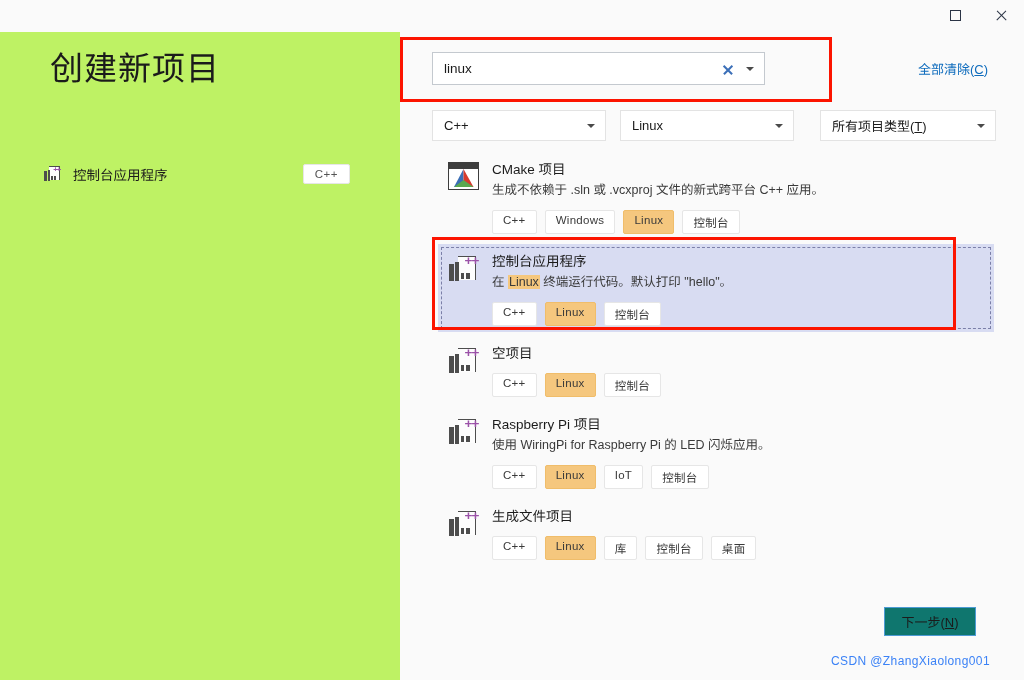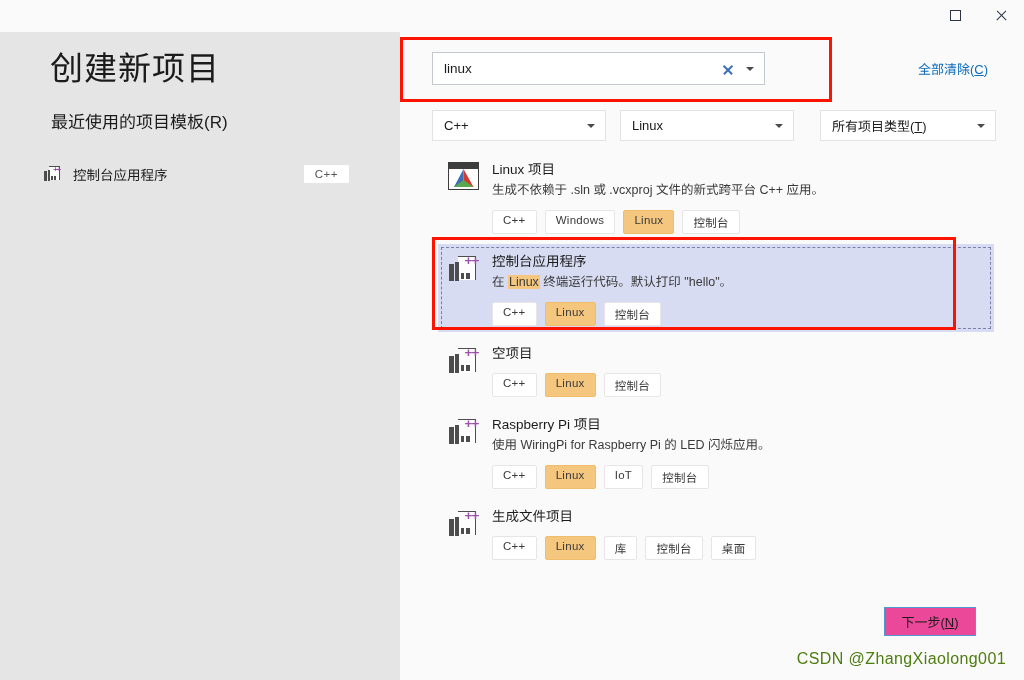--- a/index.html
+++ b/index.html
@@ -40,21 +40,21 @@
     top: 50%; left: 0; width: 100%; height: 1.4px;
     background: #2b3445;
   }
   .xmark::before { transform: rotate(45deg); }
   .xmark::after  { transform: rotate(-45deg); }
 
   
   .left-pane {
     position: absolute; left: 0; top: 32px;
     width: 400px; height: 648px;
-    background: #e5e5e5;
+    background: #bef264;
   }
   .page-title {
     position: absolute; left: 50px; top: 10px;
     font-size: 33px; font-weight: 400;
     letter-spacing: 1px; color: #1b1b1b;
     white-space: nowrap;
   }
   .recent-heading {
     position: absolute; left: 51px; top: 76px;
     font-size: 17px; font-weight: 400; color: #1b1b1b;
@@ -218,31 +218,31 @@
     position: absolute; inset: 0;
     background: #ffffff;
     border: 1.5px solid #3d3d3d;
     border-top-width: 7px;
   }
 
   
   .next-btn {
     position: absolute; left: 484px; top: 575px;
     width: 92px; height: 29px;
-    background: #ec4899;
+    background: #0f766e;
     border: 1.4px solid #4c9ad4;
     display: flex; align-items: center; justify-content: center;
     font-size: 13px; color: #1b1b1b;
     cursor: pointer;
   }
   .next-btn u { text-decoration: underline; }
 
   .watermark {
-    position: absolute; right: 18px; bottom: 12px;
-    font-size: 16px; color: #4d7c0f;
+    position: absolute; right: 34px; bottom: 12px;
+    font-size: 12px; color: #3b82f6;
     letter-spacing: .4px; white-space: nowrap;
   }
 
   
   .annot {
     position: absolute;
     border: 3px solid #fc1400;
     pointer-events: none;
   }
   .annot-search { left: 400px; top: 37px; width: 432px; height: 65px; }
@@ -255,21 +255,20 @@
   <div class="win-btn">
     <span class="sq"></span>
   </div>
   <div class="win-btn close">
     <span class="xmark"></span>
   </div>
 </div>
 
 <div class="left-pane">
   <div class="page-title">创建新项目</div>
-  <div class="recent-heading">最近使用的项目模板(R)</div>
   <div class="recent-list" id="recent-list">
       <div class="recent-item">
         <span class="cpp-glyph" style="display: inline-block; width: 17px; height: 17px;">
           <span class="page" style="left: 5.44px; top: 0.85px; width: 10.2px; height: 13.94px;"></span>
           <span class="bar" style="left: 0.34px; top: 5.61px; width: 2.89px; height: 9.52px;"></span>
           <span class="bar" style="left: 3.91px; top: 4.42px; width: 2.55px; height: 10.71px;"></span>
           <span class="bar" style="left: 7.31px; top: 10.71px; width: 2.04px; height: 3.74px;"></span>
           <span class="bar" style="left: 10.2px; top: 10.71px; width: 2.04px; height: 3.74px;"></span>
           <span class="plus" style="font-size: 7.65px; left: 9.35px; top: 0px;">++</span>
         </span>
@@ -307,21 +306,21 @@
     </div>
 
   <div class="template-list" id="template-list">
       <div class="template-item">
         <div class="ti-icon"><span class="cmake-logo" style="display: inline-block;"><span class="cmake-frame"></span><svg viewBox="0 0 31 28" width="31" height="28" style="position: absolute; left: 0px; top: 0px;">
               <polygon points="15.5,7 6,25 15.5,25" fill="#3a6eb5"></polygon>
               <polygon points="15.5,7 25.5,25 15.5,25" fill="#d63a2e"></polygon>
               <polygon points="15.5,18 6,25 25.5,25" fill="#5aa84f"></polygon>
             </svg></span></div>
         <div class="ti-body">
-          <div class="ti-title">Linux 项目</div>
+          <div class="ti-title">CMake 项目</div>
           <div class="ti-desc"><span>生成不依赖于 .sln 或 .vcxproj 文件的新式跨平台 C++ 应用。</span></div>
           <div class="ti-tags">
             <span class="tag">C++</span>
             <span class="tag">Windows</span>
             <span class="tag hl-tag">Linux</span>
             <span class="tag">控制台</span>
           </div>
         </div>
       </div>
       <div class="template-item selected">

